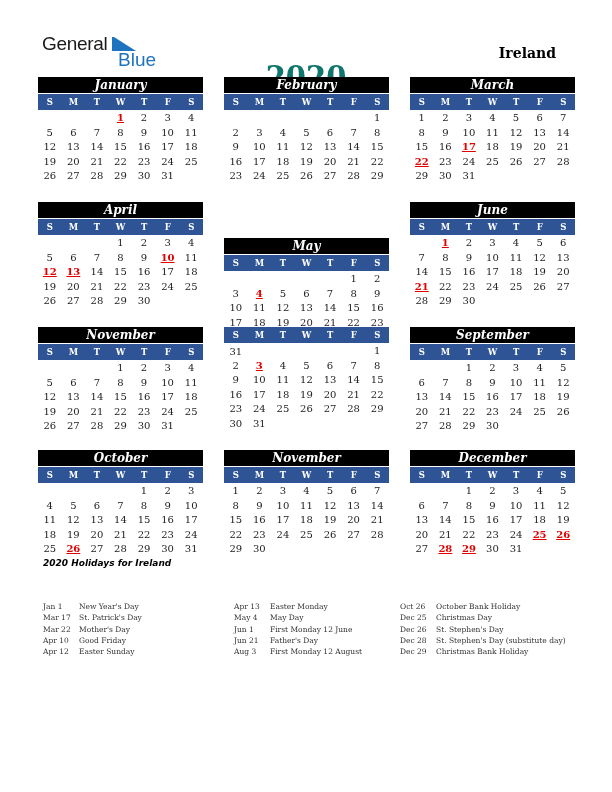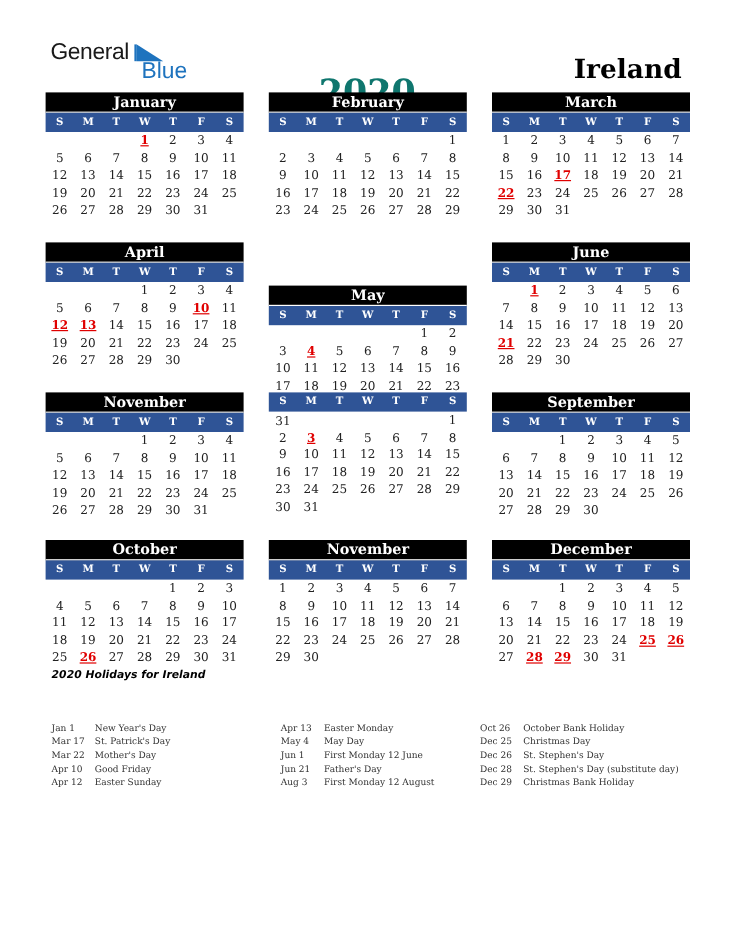--- a/index.html
+++ b/index.html
@@ -3,23 +3,23 @@
 <meta charset="utf-8">
 <style>
   html, body { margin:0; padding:0; background:#ffffff; }
   body { width:612px; height:792px; position:relative; overflow:hidden; font-family:"DejaVu Serif", serif; color:#222; }
   .logo { position:absolute; left:40px; top:33px; width:100px; height:40px; }
   .logo .g { position:absolute; left:2px; top:0px; font-family:"Liberation Sans", sans-serif; font-size:19px; color:#1a1a1a; letter-spacing:-0.3px; }
   .logo .b { position:absolute; left:58px; top:16px; font-family:"Liberation Sans", sans-serif; font-size:19px; color:#1e73be;margin-left:20px; }
   .logo .tri { position:absolute; left:74px; top:4px; width:0; height:0; border-bottom:14px solid #1e73be; border-right:22px solid transparent; }
   .logo .bar { position:absolute; left:72px; top:4px; width:2px; height:14px; background:#1e73be; }
   .year { position:absolute; left:0; width:612px; top:36px; text-align:center; font-family:"DejaVu Serif", serif; font-weight:bold; font-size:29px; color:#0f766e;margin-top:24px; }
-  .country { position:absolute; right:44px; top:45px; font-family:"DejaVu Serif", serif; font-weight:bold; font-size:22px; color:#000; }
+  .country { position:absolute; right:56px; top:45px; font-family:"DejaVu Serif", serif; font-weight:bold; font-size:14px; color:#000; }
   .month { position:absolute; width:165px; }
-  .mtitle { height:16px; background:#000; color:#fff; text-align:center; font-weight:bold; font-size:12px; line-height:16px; border-bottom:1px solid #fff; }
+  .mtitle { height:16px; background:#000; color:#fff; text-align:center; font-weight:bold; font-size:12px; line-height:16px; border-bottom:1px solid #fff;font-style:italic; }
   .dhead { display:flex; height:16px; background:#2f5496; }
   .dhead span { flex:1; text-align:center; color:#fff; font-weight:bold; font-size:8.5px; line-height:16px; }
   .grid { display:flex; flex-wrap:wrap; margin-top:1px; }
   .grid span { width:calc(165px / 7); text-align:center; font-size:10px; line-height:14.5px; height:14.5px; color:#222; }
   .grid span.hol { color:#e00000; font-weight:bold; text-decoration:underline; }
   .holtitle { position:absolute; left:43px; top:558px; font-family:"DejaVu Sans", sans-serif; font-weight:bold; font-size:9px; color:#000;font-style:italic; }
   .holcol { position:absolute; top:601px; font-size:7.5px; color:#333; }
   .holrow { height:11.3px; line-height:11.3px; white-space:nowrap; }
   .holrow .d { display:inline-block; width:36px; }
 </style>

